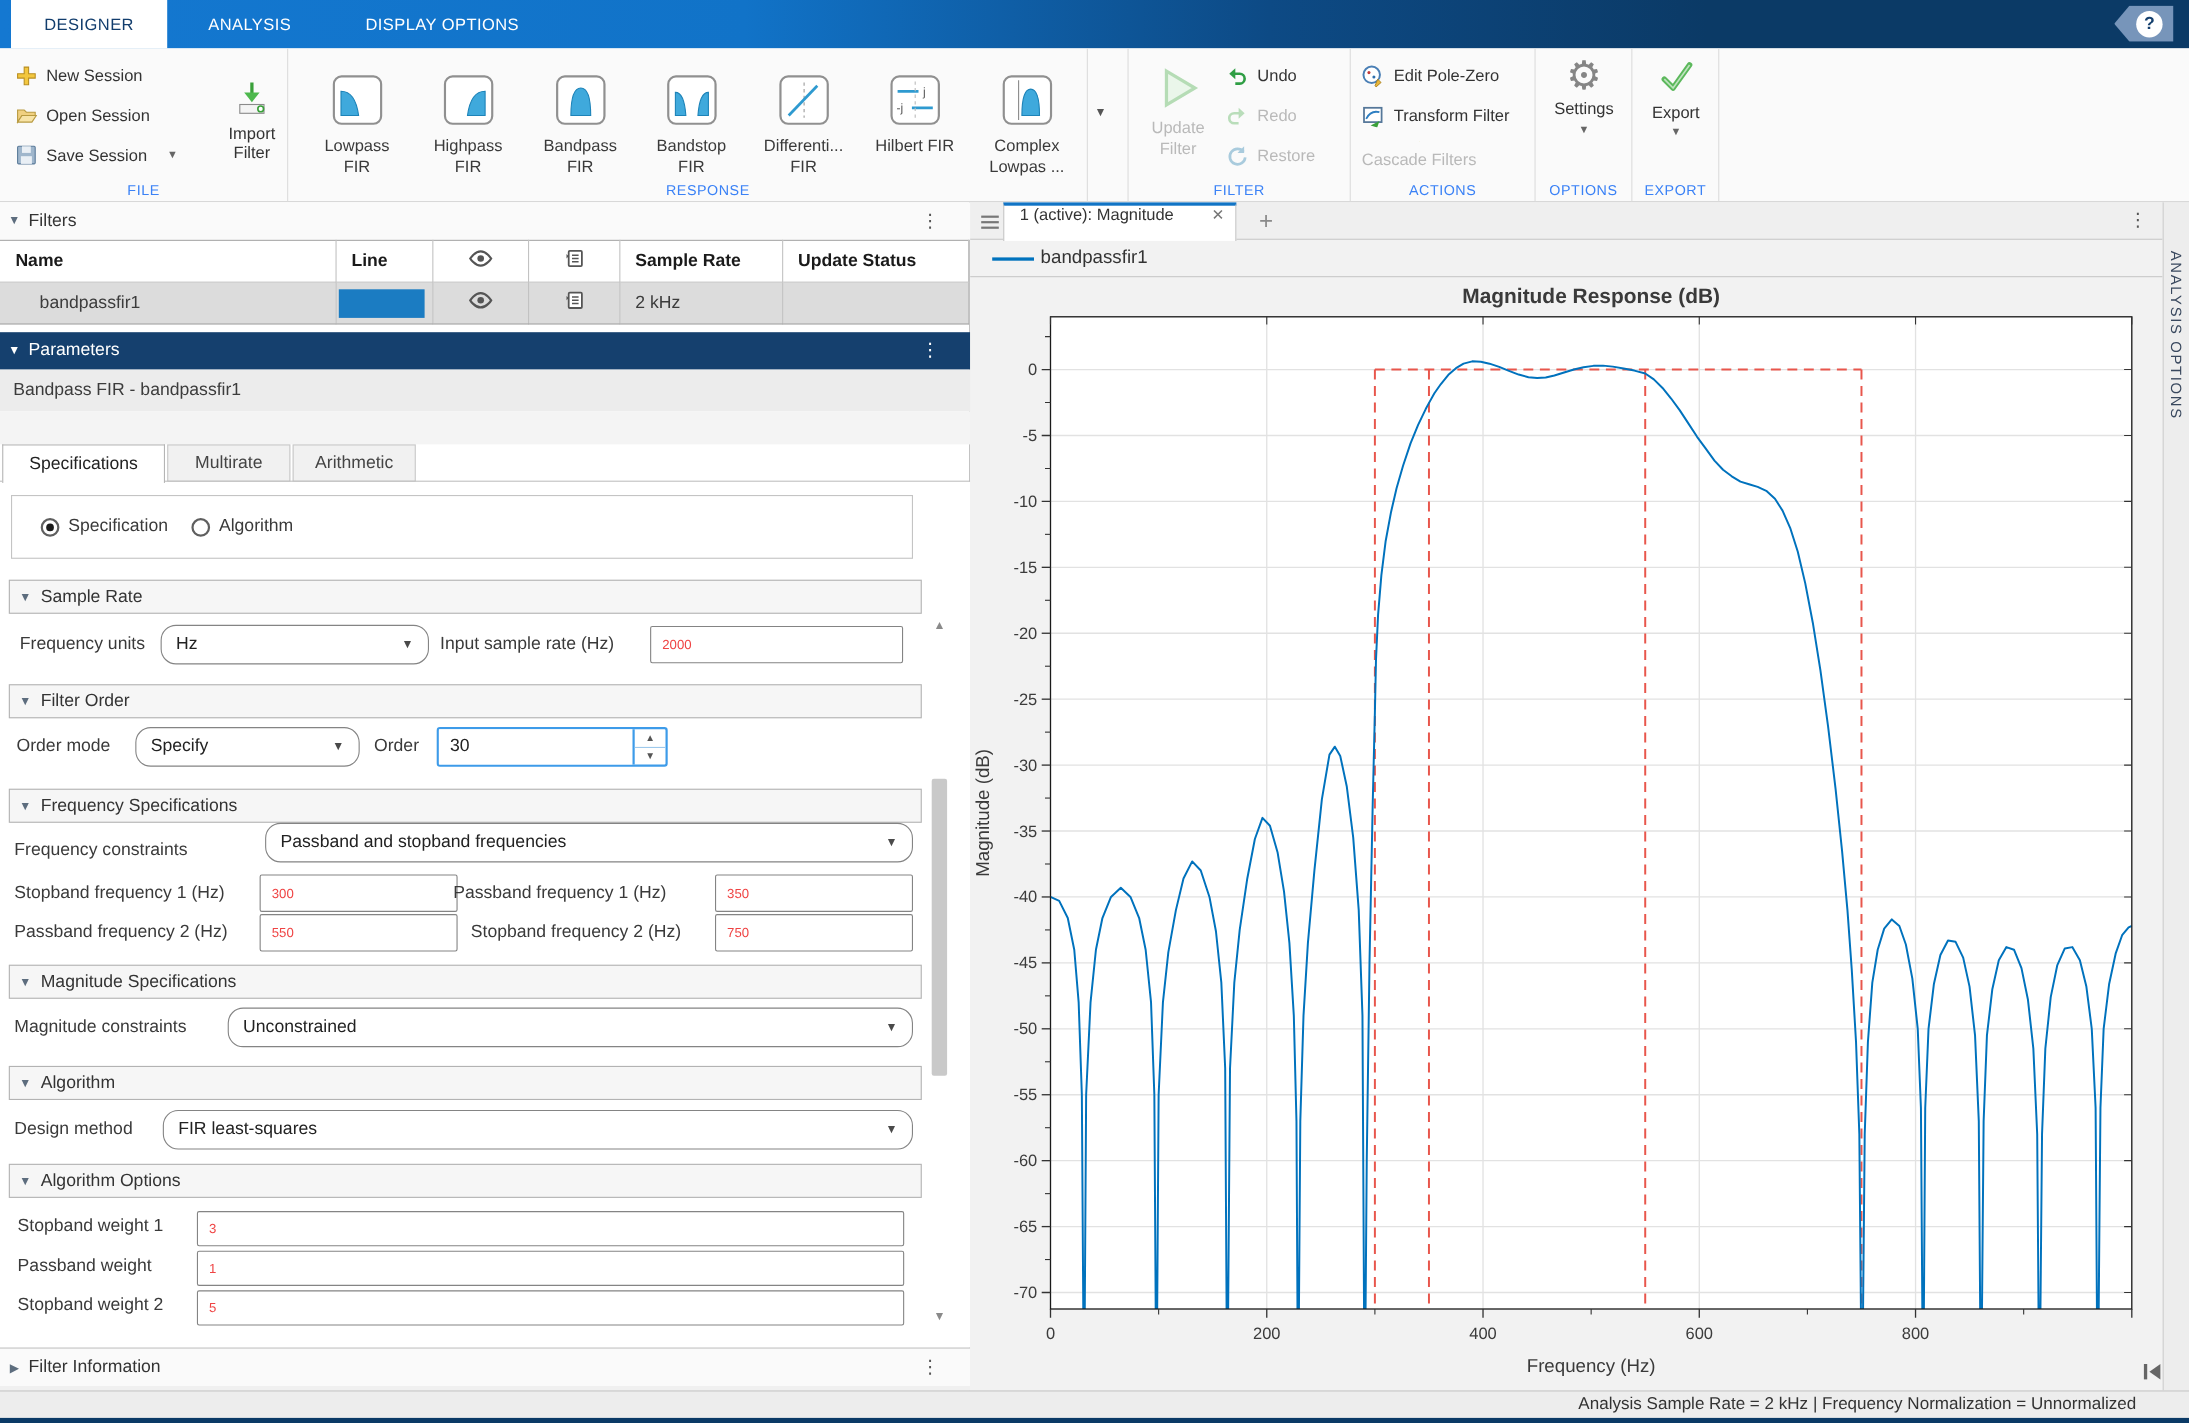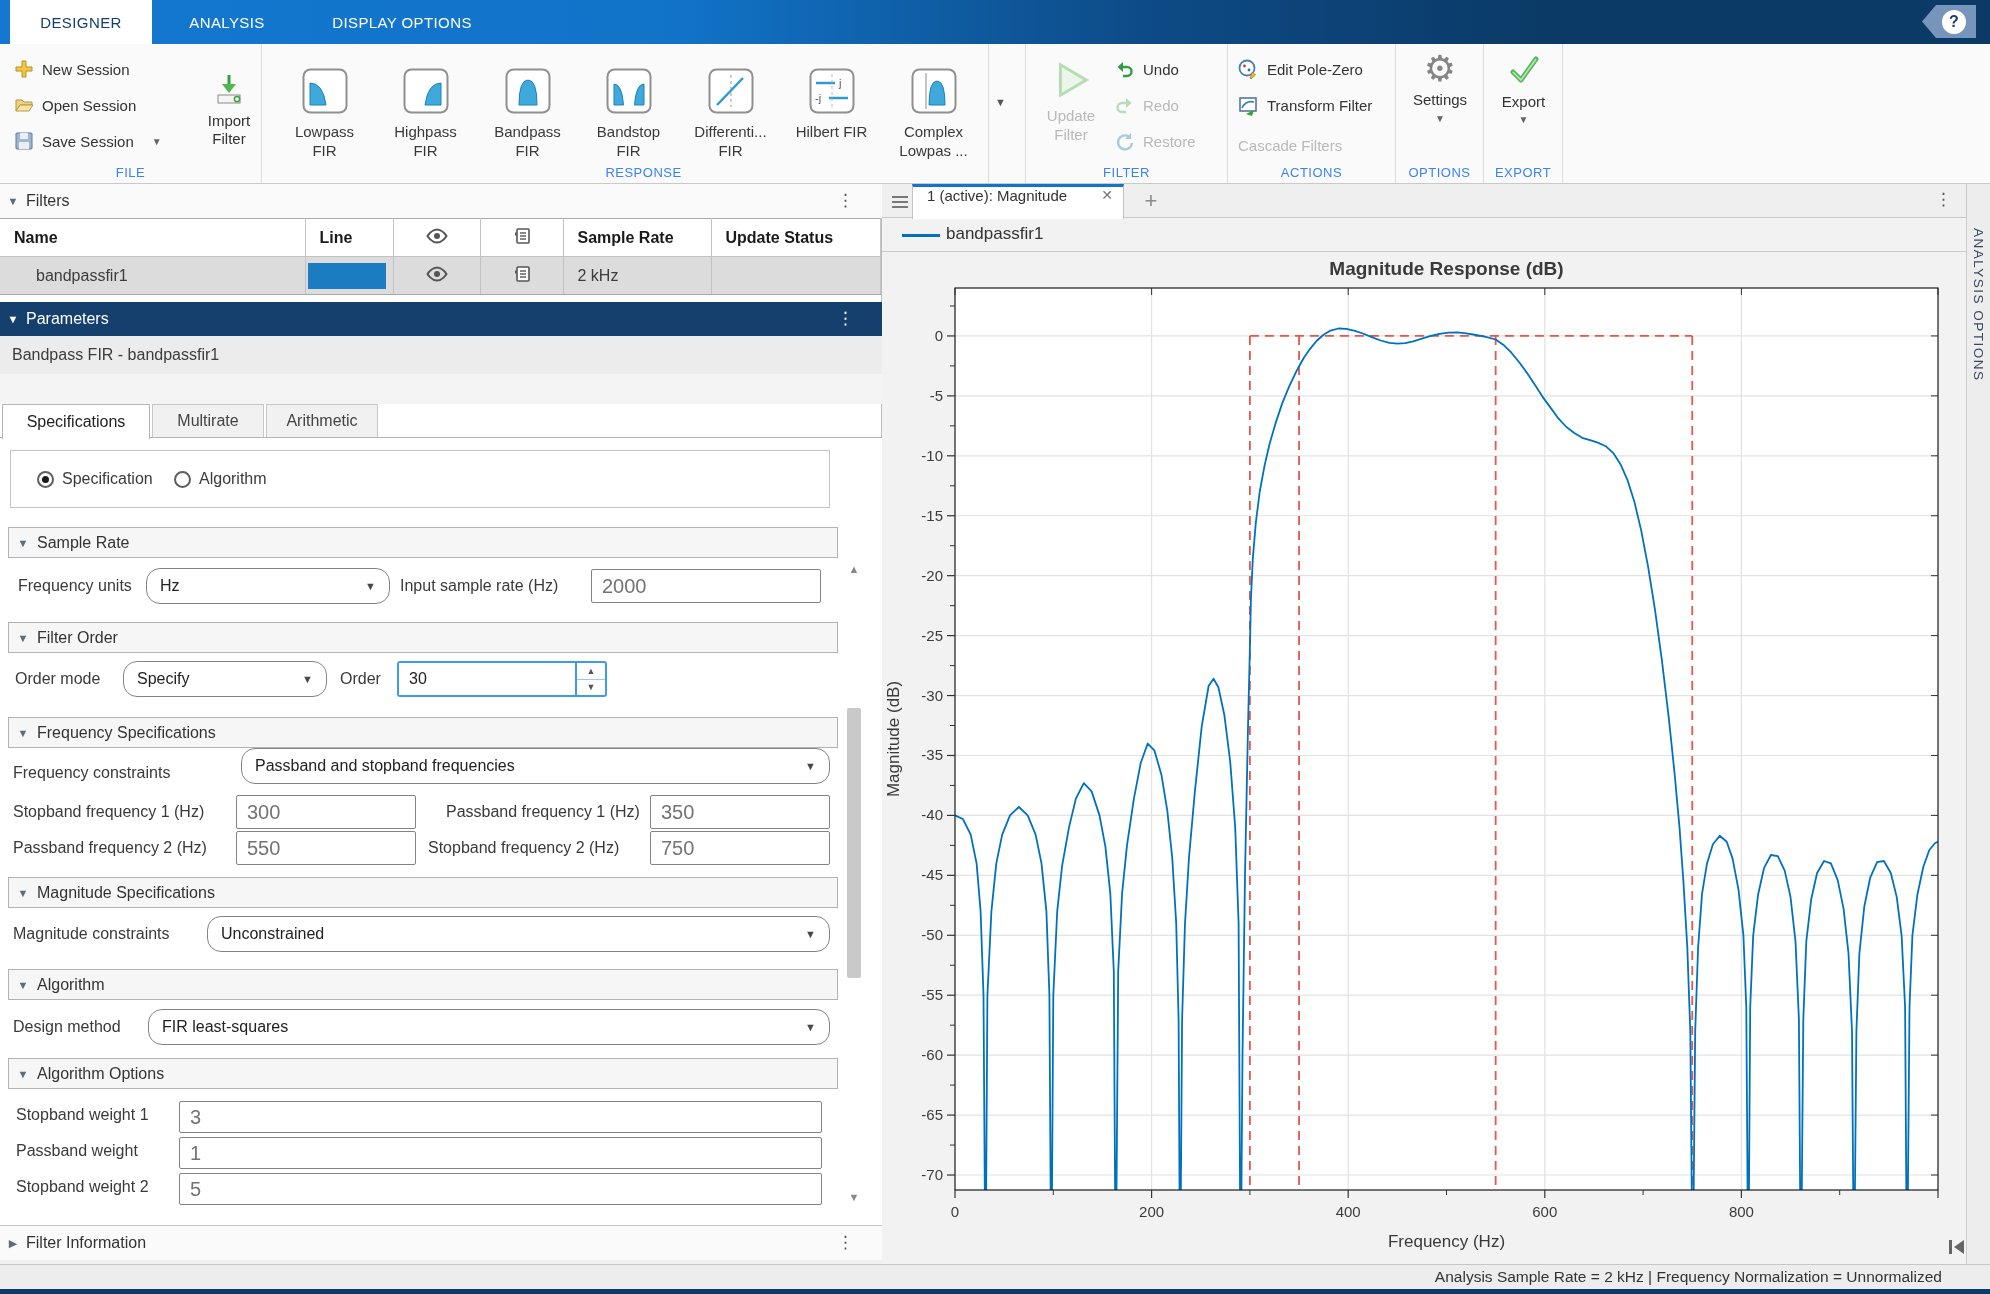--- a/index.html
+++ b/index.html
@@ -62,21 +62,21 @@
   .rdot.on::after { content:""; position:absolute; left:3px; top:3px; width:7px; height:7px; border-radius:50%; background:#1a1a1a; }
 
   .sec-h { position:absolute; left:8px; width:830px; height:31px; background:#f6f6f6; border:1px solid #b3b3b3;
     display:flex; align-items:center; font-size:16px; color:#333; cursor:default; }
   .sec-h .tri { width:28px; }
   .frm-label { position:absolute; font-size:16px; color:#3a3a3a; line-height:36px; white-space:nowrap; }
   .combo { position:absolute; height:36px; border:1px solid #848484; border-radius:14px; background:#fff;
     font-size:16px; color:#222; line-height:34px; padding-left:13px; cursor:default; }
   .combo .cbcaret { position:absolute; right:13px; top:0; line-height:34px; font-size:11px; color:#4a4a4a; }
   .tinput { position:absolute; height:34px; border:1px solid #848484; border-radius:2px; background:#fff;
-    font-size:20px; color:#737373; padding-left:10px; font-family:"Liberation Sans",sans-serif; }
+    font-size:12px; color:#ef4444; padding-left:10px; font-family:"Liberation Sans",sans-serif; }
   .spin-wrap { position:absolute; height:36px; border:2px solid #3d9be9; border-radius:3px; background:#fff; display:flex; }
   .spin-wrap input { border:none; outline:none; font-size:16px; padding-left:10px; width:176px; font-family:"Liberation Sans",sans-serif; color:#222;}
   .spinner { width:30px; border-left:2px solid #3d9be9; display:flex; flex-direction:column; }
   .spinner div { flex:1; display:flex; align-items:center; justify-content:center; font-size:9px; color:#555; cursor:pointer; }
   .spinner div:first-child { border-bottom:1px solid #9ec9ec; }
 
   .sb-arrow { position:absolute; left:845px; width:18px; height:18px; display:flex; align-items:center; justify-content:center;
     font-size:11px; color:#8a8a8a; cursor:pointer; }
   #sb-thumb { position:absolute; left:847px; width:14px; background:#c9c9c9; border-radius:2px; cursor:pointer; }
 
@@ -443,21 +443,21 @@
       <span class="tri">▼</span>
       <span>Frequency Specifications</span>
     </div>
     <div class="frm-label" style="left:13px;top:317px;">Frequency constraints</div>
     <div class="combo" style="left:241px;top:310px;width:589px;">
       <span>Passband and stopband frequencies</span>
       <span class="cbcaret">▼</span>
     </div>
     <div class="frm-label" style="left:13px;top:356px;">Stopband frequency 1 (Hz)</div>
     <input class="tinput" style="left: 236px; top: 357px; width: 180px;" value="300">
-    <div class="frm-label" style="left:446px;top:356px;">Passband frequency 1 (Hz)</div>
+    <div class="frm-label" style="left:412px;top:356px;">Passband frequency 1 (Hz)</div>
     <input class="tinput" style="left: 650px; top: 357px; width: 180px;" value="350">
     <div class="frm-label" style="left:13px;top:392px;">Passband frequency 2 (Hz)</div>
     <input class="tinput" style="left: 236px; top: 393px; width: 180px;" value="550">
     <div class="frm-label" style="left:428px;top:392px;">Stopband frequency 2 (Hz)</div>
     <input class="tinput" style="left: 650px; top: 393px; width: 180px;" value="750">
 
     <div class="sec-h" style="top:439px;">
       <span class="tri">▼</span>
       <span>Magnitude Specifications</span>
     </div>

